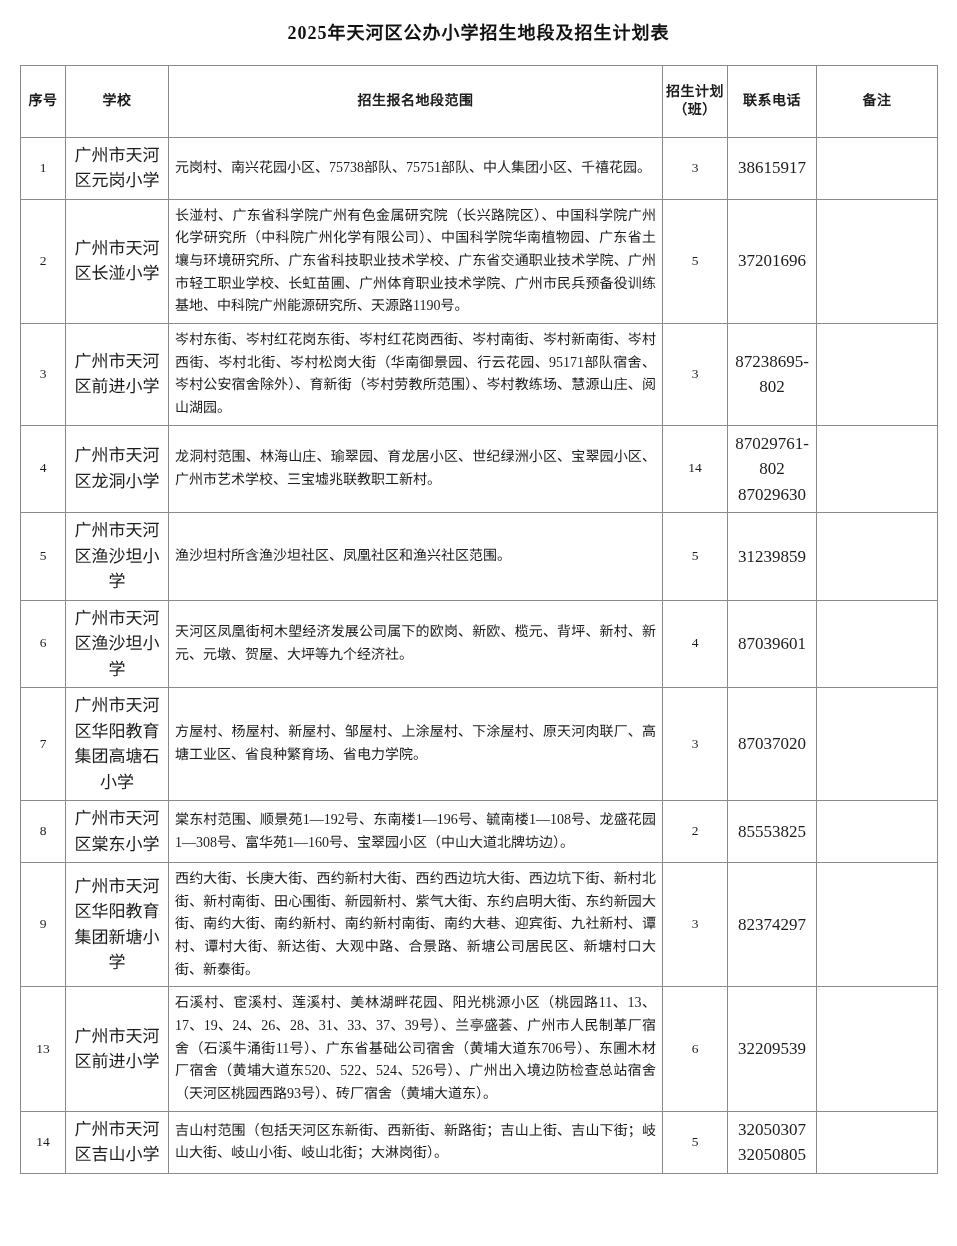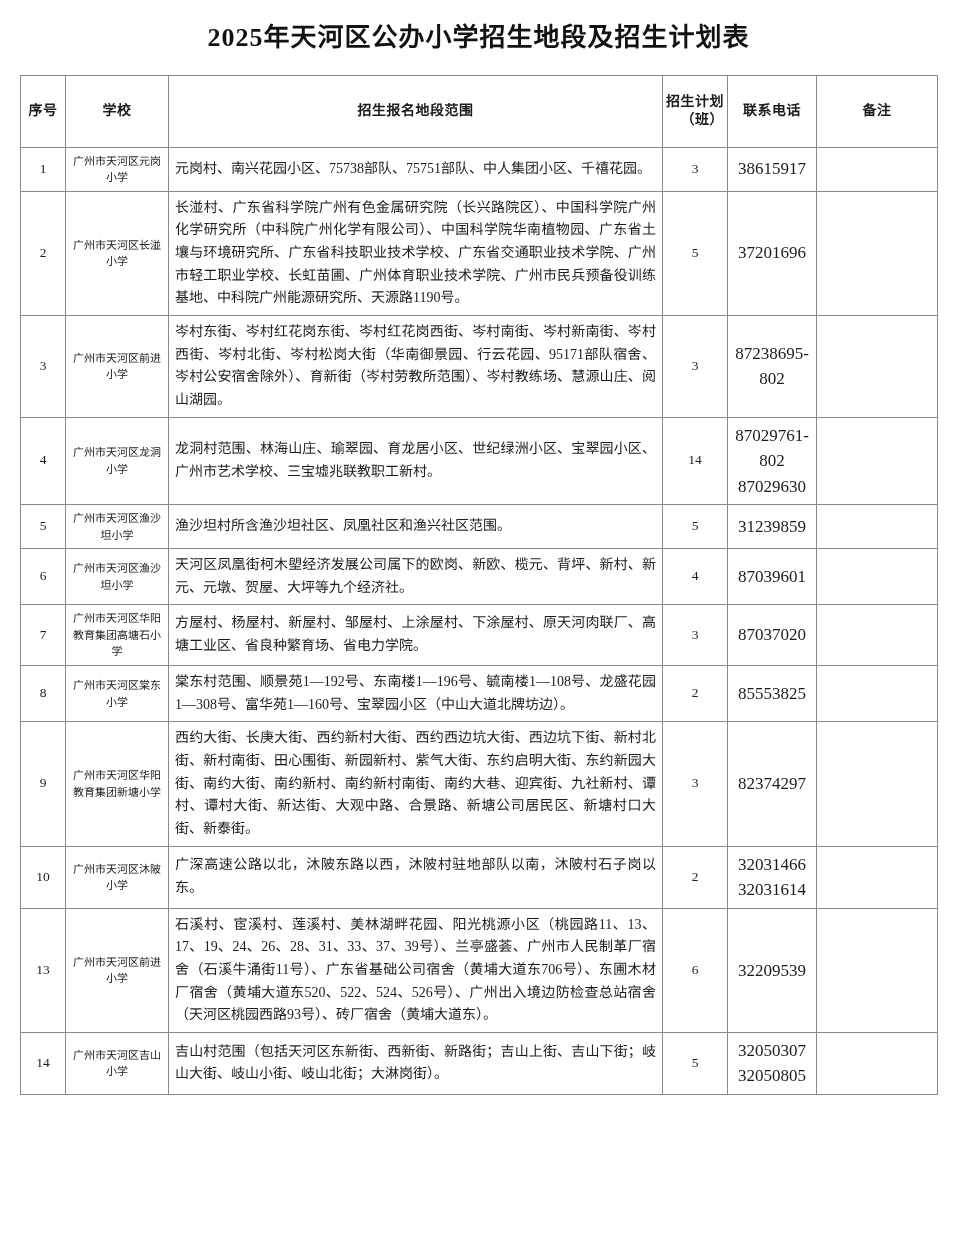--- a/index.html
+++ b/index.html
@@ -17,21 +17,21 @@
     overflow: hidden;
   }
   .page {
     width: 957px;
     box-sizing: border-box;
     padding: 0;
   }
   .doc-title {
     text-align: center;
     font-family: "Liberation Serif", "DejaVu Serif", serif;
-    font-size: 26px;
+    font-size: 18px;
     font-weight: bold;
     letter-spacing: 1px;
     color: #121212;
     padding-top: 22px;
     padding-bottom: 20px;
     line-height: 1.25;
   }
   .table-wrap {
     margin: 0 20px 0 20px;
   }
@@ -64,21 +64,21 @@
   col.c-plan   { width: 65px; }
   col.c-phone  { width: 89px; }
   col.c-remark { width: 121px; }
 
   td.seq {
     text-align: center;
     font-size: 13.5px;
   }
   td.school {
     text-align: center;
-    font-size: 11px;
+    font-size: 17px;
     line-height: 1.5;
     padding: 5px 2px;
   }
   td.range {
     text-align: left;
     font-size: 14px;
     line-height: 1.62;
     text-align: justify;
     text-justify: inter-ideograph;
     padding: 6px 7px;
@@ -92,21 +92,20 @@
     font-size: 17px;
     line-height: 1.5;
     white-space: pre-line;
   }
   td.remark {
     text-align: center;
   }
   .hdr-2line {
     display: block;
     line-height: 1.3;
-    text-align: right;
   }
 </style>
 </head>
 <body>
 
 <div class="page">
 
   <div class="doc-title">2025年天河区公办小学招生地段及招生计划表</div>
 
   <div class="table-wrap">
@@ -200,29 +199,20 @@
           </tr>
           <tr>
             <td class="seq">9</td>
             <td class="school">广州市天河区华阳教育集团新塘小学</td>
             <td class="range">西约大街、长庚大街、西约新村大街、西约西边坑大街、西边坑下街、新村北街、新村南街、田心围街、新园新村、紫气大街、东约启明大街、东约新园大街、南约大街、南约新村、南约新村南街、南约大巷、迎宾街、九社新村、谭村、谭村大街、新达街、大观中路、合景路、新塘公司居民区、新塘村口大街、新泰街。</td>
             <td class="plan">3</td>
             <td class="phone">82374297</td>
             <td class="remark"></td>
           </tr>
           <tr>
-            <td class="seq">10</td>
-            <td class="school">广州市天河区沐陂小学</td>
-            <td class="range">广深高速公路以北，沐陂东路以西，沐陂村驻地部队以南，沐陂村石子岗以东。</td>
-            <td class="plan">2</td>
-            <td class="phone">32031466
-32031614</td>
-            <td class="remark"></td>
-          </tr>
-          <tr>
             <td class="seq">13</td>
             <td class="school">广州市天河区前进小学</td>
             <td class="range">石溪村、宦溪村、莲溪村、美林湖畔花园、阳光桃源小区（桃园路11、13、17、19、24、26、28、31、33、37、39号）、兰亭盛荟、广州市人民制革厂宿舍（石溪牛涌街11号）、广东省基础公司宿舍（黄埔大道东706号）、东圃木材厂宿舍（黄埔大道东520、522、524、526号）、广州出入境边防检查总站宿舍（天河区桃园西路93号）、砖厂宿舍（黄埔大道东）。</td>
             <td class="plan">6</td>
             <td class="phone">32209539</td>
             <td class="remark"></td>
           </tr>
           <tr>
             <td class="seq">14</td>
             <td class="school">广州市天河区吉山小学</td>

